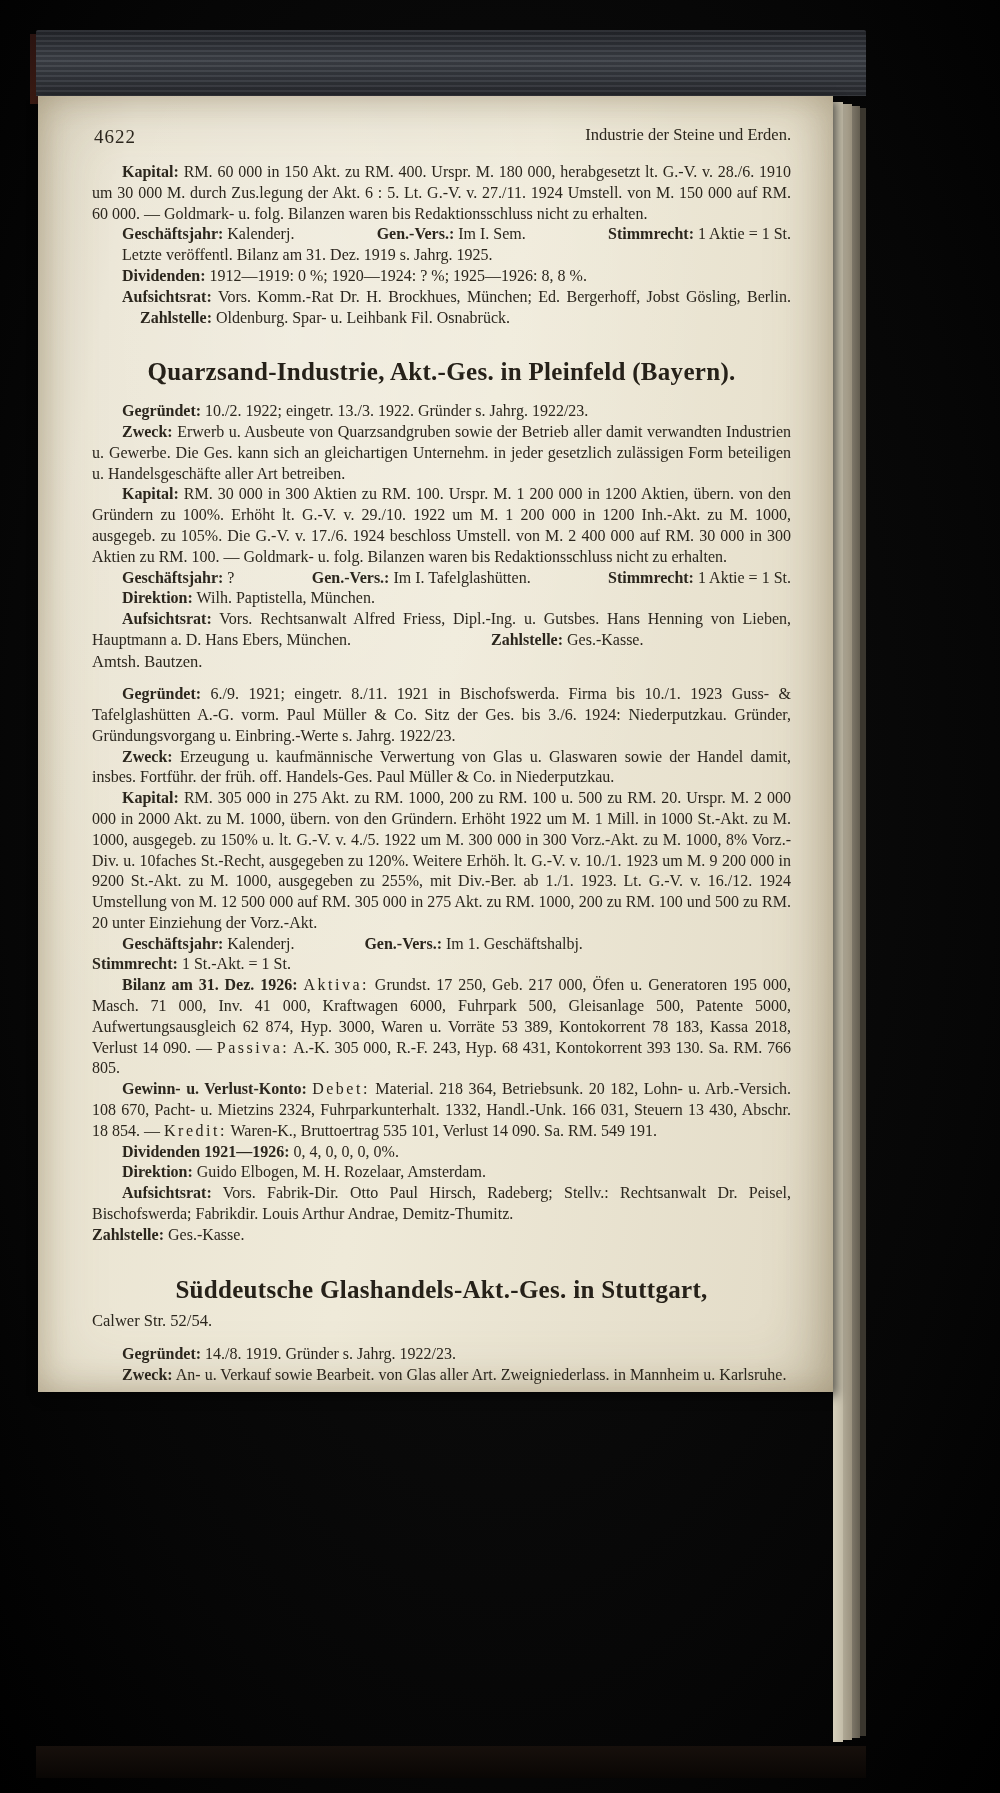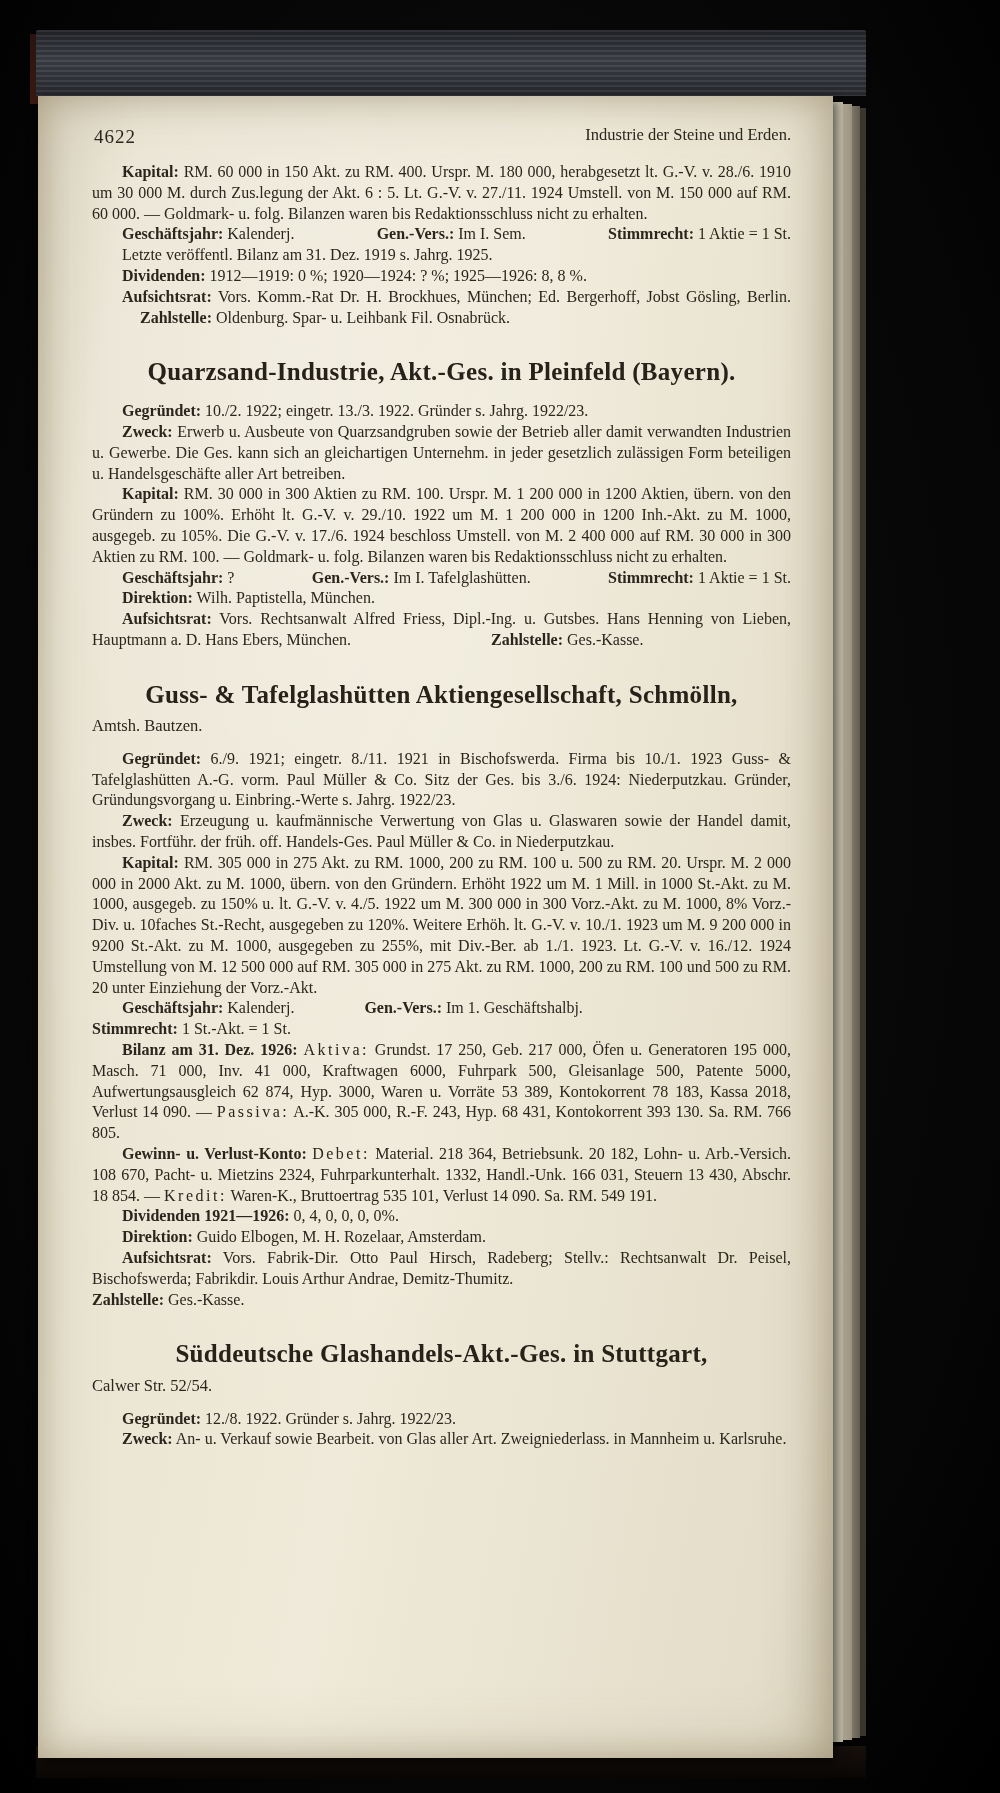--- a/index.html
+++ b/index.html
@@ -29,21 +29,21 @@
   .edge2{position:absolute;left:843px;top:104px;width:9px;height:1636px;background:linear-gradient(90deg,#aba globe490,#a9a290);}
   .edge2{position:absolute;left:843px;top:104px;width:9px;height:1636px;background:linear-gradient(90deg,#b0a996,#9a917e);}
   .edge3{position:absolute;left:852px;top:106px;width:8px;height:1632px;background:linear-gradient(90deg,#7d7668,#635d50);}
   .edge4{position:absolute;left:860px;top:108px;width:6px;height:1628px;background:#3a362e;}
   .book-bottom{
     position:absolute;left:36px;top:1746px;width:830px;height:32px;
     background:linear-gradient(180deg,#17100c,#090604);
   }
   
   .page{
-    position:absolute;left:38px;top:96px;width:795px;height:1662px;
+    position:absolute;left:38px;top:96px;width:795px;height:1296px;
     background:
       radial-gradient(ellipse at 32% 18%, rgba(255,255,255,0.28), rgba(255,255,255,0) 55%),
       linear-gradient(100deg,#d8d1bc 0%,#e9e3d1 10%,#efead9 50%,#e4ddc9 92%,#d9d2bd 100%);
     box-shadow:
       inset 0 0 70px rgba(110,90,50,0.22),
       inset -14px 0 34px rgba(90,70,40,0.20),
       inset 10px 0 24px rgba(120,100,60,0.14),
       3px 4px 10px rgba(0,0,0,0.65);
     font-family: Liberation Serif, serif;
   }
@@ -113,37 +113,36 @@
         <p class="row">
             <span><span class="b">Geschäftsjahr:</span><span> ?</span></span>
             <span><span class="b">Gen.-Vers.:</span><span> Im I. Tafelglashütten.</span></span>
             <span><span class="b">Stimmrecht:</span><span> 1 Aktie = 1 St.</span></span>
           </p>
         <p class="para"><span class="b">Direktion:</span><span> Wilh. Paptistella, München.</span></p>
         <p class="para"><span class="b">Aufsichtsrat:</span><span> Vors. Rechtsanwalt Alfred Friess, Dipl.-Ing. u. Gutsbes. Hans Henning von Lieben, Hauptmann a. D. Hans Ebers, München.</span><span class="gaplg"></span><span class="b">Zahlstelle:</span><span> Ges.-Kasse.</span></p>
       </section>
 
       <section>
-        <h2 class="with-sub">Guss- &amp; Tafelglashütten Aktiengesellschaft, Schmölln,</h2>
         <p class="subheading">Amtsh. Bautzen.</p>
         <p class="para"><span class="b">Gegründet:</span><span> 6./9. 1921; eingetr. 8./11. 1921 in Bischofswerda. Firma bis 10./1. 1923 Guss- &amp; Tafelglashütten A.-G. vorm. Paul Müller &amp; Co. Sitz der Ges. bis 3./6. 1924: Niederputzkau. Gründer, Gründungsvorgang u. Einbring.-Werte s. Jahrg. 1922/23.</span></p>
         <p class="para"><span class="b">Zweck:</span><span> Erzeugung u. kaufmännische Verwertung von Glas u. Glaswaren sowie der Handel damit, insbes. Fortführ. der früh. off. Handels-Ges. Paul Müller &amp; Co. in Niederputzkau.</span></p>
         <p class="para"><span class="b">Kapital:</span><span> RM. 305 000 in 275 Akt. zu RM. 1000, 200 zu RM. 100 u. 500 zu RM. 20. Urspr. M. 2 000 000 in 2000 Akt. zu M. 1000, übern. von den Gründern. Erhöht 1922 um M. 1 Mill. in 1000 St.-Akt. zu M. 1000, ausgegeb. zu 150% u. lt. G.-V. v. 4./5. 1922 um M. 300 000 in 300 Vorz.-Akt. zu M. 1000, 8% Vorz.-Div. u. 10faches St.-Recht, ausgegeben zu 120%. Weitere Erhöh. lt. G.-V. v. 10./1. 1923 um M. 9 200 000 in 9200 St.-Akt. zu M. 1000, ausgegeben zu 255%, mit Div.-Ber. ab 1./1. 1923. Lt. G.-V. v. 16./12. 1924 Umstellung von M. 12 500 000 auf RM. 305 000 in 275 Akt. zu RM. 1000, 200 zu RM. 100 und 500 zu RM. 20 unter Einziehung der Vorz.-Akt.</span></p>
         <p class="para"><span class="b">Geschäftsjahr:</span><span> Kalenderj.</span><span class="gap70"></span><span class="b">Gen.-Vers.:</span><span> Im 1. Geschäftshalbj.</span></p>
         <p><span class="b">Stimmrecht:</span><span> 1 St.-Akt. = 1 St.</span></p>
         <p class="para"><span class="b">Bilanz am 31. Dez. 1926: </span><span class="sp">Aktiva:</span><span> Grundst. 17 250, Geb. 217 000, Öfen u. Generatoren 195 000, Masch. 71 000, Inv. 41 000, Kraftwagen 6000, Fuhrpark 500, Gleisanlage 500, Patente 5000, Aufwertungsausgleich 62 874, Hyp. 3000, Waren u. Vorräte 53 389, Kontokorrent 78 183, Kassa 2018, Verlust 14 090. — </span><span class="sp">Passiva:</span><span> A.-K. 305 000, R.-F. 243, Hyp. 68 431, Kontokorrent 393 130. Sa. RM. 766 805.</span></p>
         <p class="para"><span class="b">Gewinn- u. Verlust-Konto: </span><span class="sp">Debet:</span><span> Material. 218 364, Betriebsunk. 20 182, Lohn- u. Arb.-Versich. 108 670, Pacht- u. Mietzins 2324, Fuhrparkunterhalt. 1332, Handl.-Unk. 166 031, Steuern 13 430, Abschr. 18 854. — </span><span class="sp">Kredit:</span><span> Waren-K., Bruttoertrag 535 101, Verlust 14 090. Sa. RM. 549 191.</span></p>
         <p class="para"><span class="b">Dividenden 1921—1926:</span><span> 0, 4, 0, 0, 0, 0%.</span></p>
         <p class="para"><span class="b">Direktion:</span><span> Guido Elbogen, M. H. Rozelaar, Amsterdam.</span></p>
         <p class="para"><span class="b">Aufsichtsrat:</span><span> Vors. Fabrik-Dir. Otto Paul Hirsch, Radeberg; Stellv.: Rechtsanwalt Dr. Peisel, Bischofswerda; Fabrikdir. Louis Arthur Andrae, Demitz-Thumitz.</span></p>
         <p><span class="b">Zahlstelle:</span><span> Ges.-Kasse.</span></p>
       </section>
 
       <section>
         <h2 class="with-sub">Süddeutsche Glashandels-Akt.-Ges. in Stuttgart,</h2>
         <p class="subheading">Calwer Str. 52/54.</p>
-        <p class="para"><span class="b">Gegründet:</span><span> 12./8. 1922. Gründer s. Jahrg. 1922/23.</span></p>
+        <p class="para"><span class="b">Gegründet:</span><span> 14./8. 1919. Gründer s. Jahrg. 1922/23.</span></p>
         <p class="para"><span class="b">Zweck:</span><span> An- u. Verkauf sowie Bearbeit. von Glas aller Art. Zweigniederlass. in Mannheim u. Karlsruhe.</span></p>
       </section>
 
     </div>
   </div>
 </div>
 
 </body></html>

